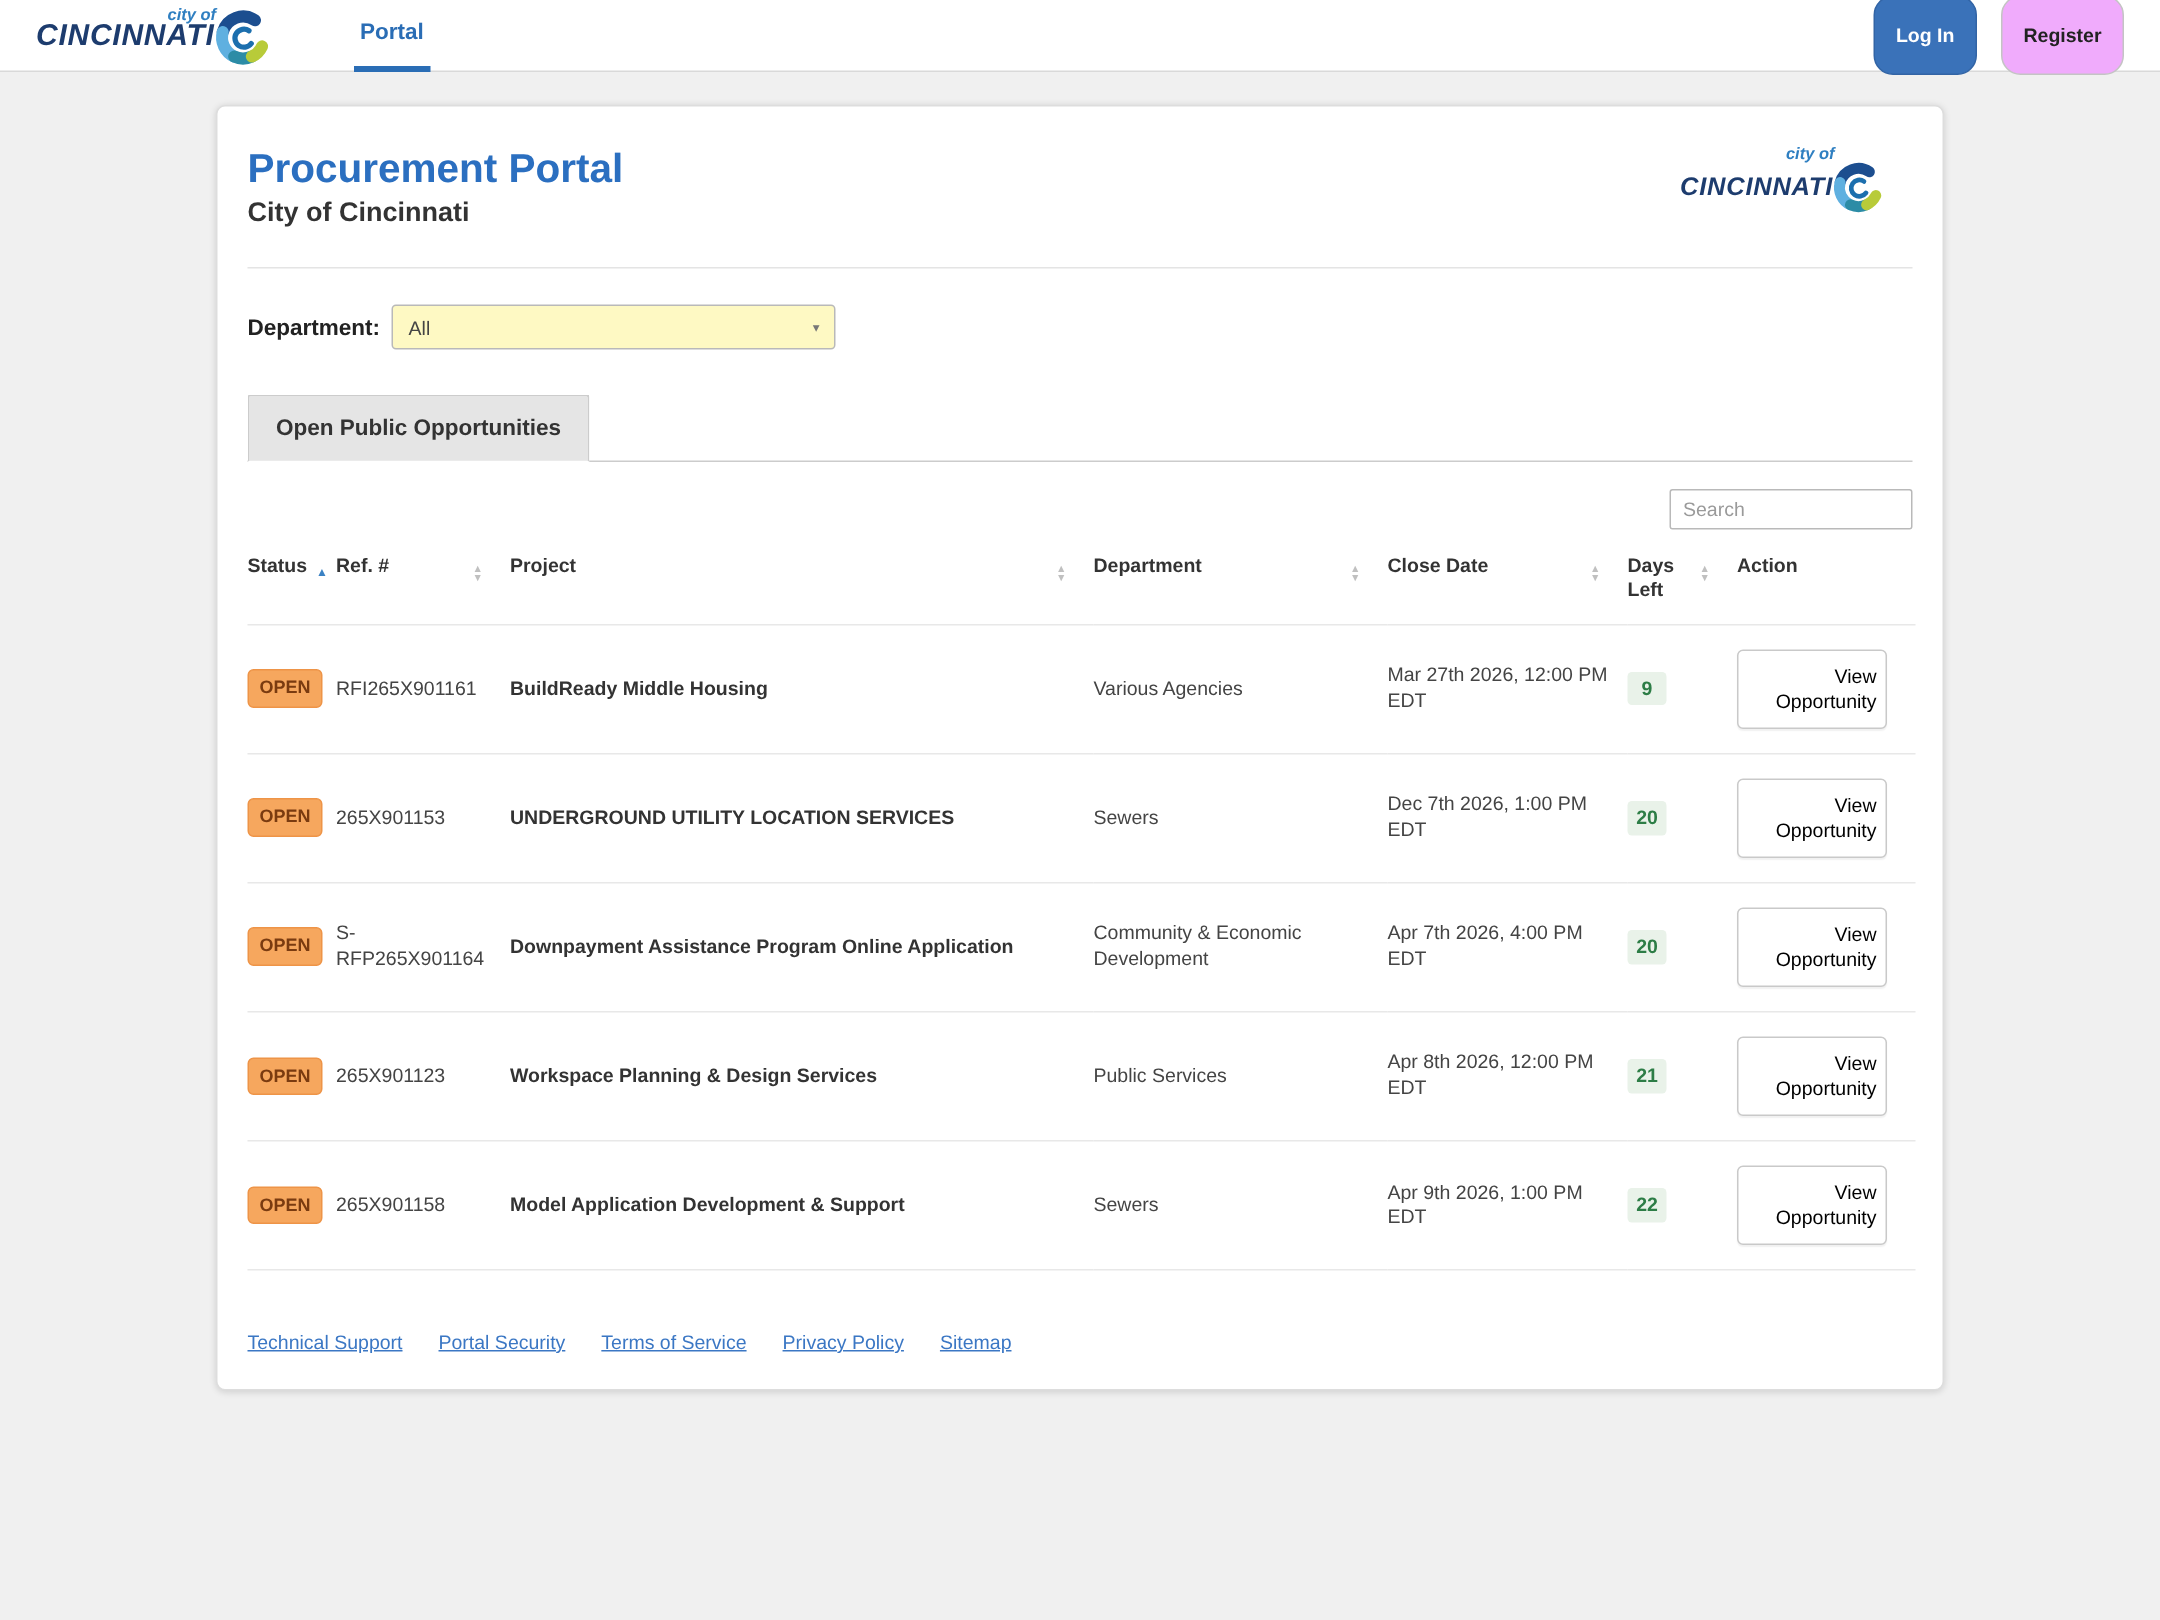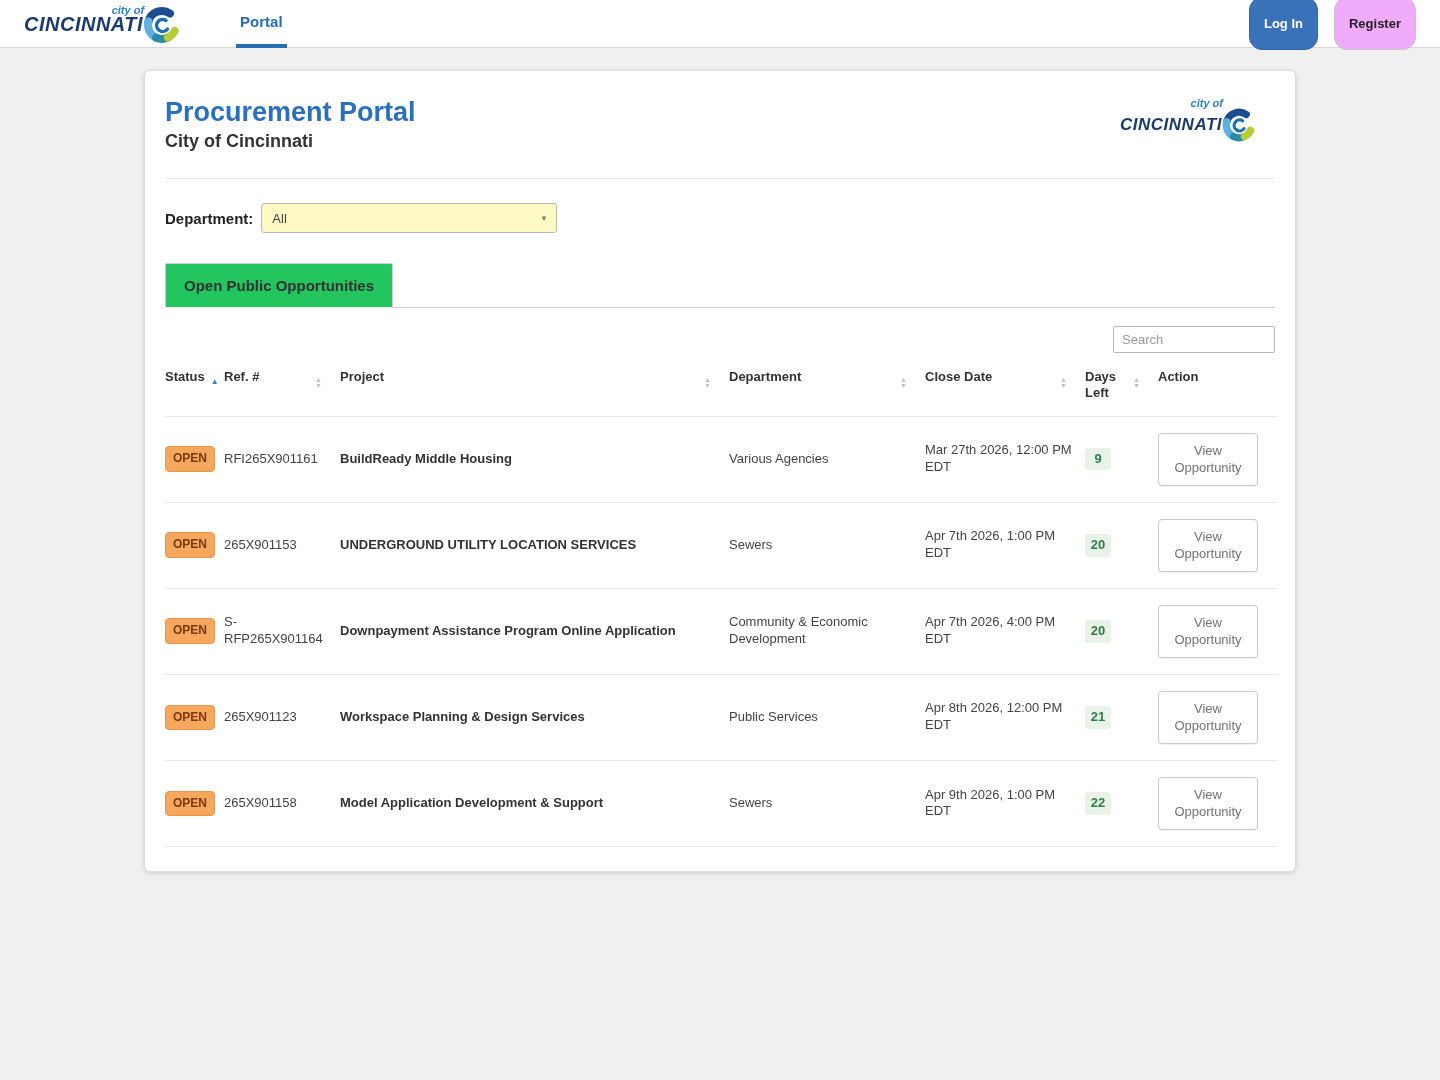--- a/index.html
+++ b/index.html
@@ -59,21 +59,21 @@
   .filter-label { font-size:15px; font-weight:700; color:#222; }
   .select {
     margin-left:8px; width:296px; height:30px; border:1px solid #b9b9b9;
     border-radius:3px; display:flex; align-items:center; padding:0 10px;
     font-size:13px; color:#444; cursor:pointer; background:#fef9c3;
   }
   .select .caret { margin-left:auto; font-size:9px; color:#777; }
   
   .tabs { margin-top:30px; border-bottom:1px solid #ccc; display:flex; }
   .tab-active {
-    background:#22c55e; border:1px solid #ccc; border-bottom:1px solid #fff;
+    background:#e5e5e5; border:1px solid #ccc; border-bottom:1px solid #fff;
     margin-bottom:-1px; padding:13px 18px; font-size:15px; font-weight:700;
     color:#333; border-radius:2px 2px 0 0; cursor:pointer;
   }
   
   .search-row { display:flex; justify-content:flex-end; margin-top:18px; }
   .search-input {
     width:162px; height:27px; border:1px solid #b9b9b9; border-radius:2px;
     padding:0 8px; font-size:13px; color:#333;
     font-family:"Liberation Sans", sans-serif;
   }
@@ -106,23 +106,24 @@
     color:#7a3b10; font-size:12px; font-weight:700; padding:4px 7px;
     border-radius:4px;
   }
   .badge-days {
     display:inline-block; min-width:26px; text-align:center;
     background:#e9f2e9; color:#2d7d46; font-size:13px; font-weight:700;
     padding:3px 5px; border-radius:3px;
   }
   .btn-view {
     width:100px; background:#fff; border:1px solid #c9c9c9; border-radius:4px;
-    padding:8px 6px; font-size:13px; color:#737373; cursor:pointer; line-height:1.35;
+    padding:8px 6px; font-size:13px; color:#000000; cursor:pointer; line-height:1.35;
     box-shadow:0 1px 1px rgba(0,0,0,.06);
     font-family:"Liberation Sans", sans-serif;
+    text-align:right;
   }
   
   .footer-links { display:flex; gap:24px; margin-top:40px; }
   .footer-links a {
     font-size:13px; color:#3b77c4; text-decoration:underline; cursor:pointer;
   }
 </style>
 </head>
 <body>
 
@@ -262,21 +263,21 @@
     <td>Mar 27th 2026, 12:00 PM EDT</td>
     <td><span class="badge-days">9</span></td>
     <td><button class="btn-view">View Opportunity</button></td>
   </tr>
 
   <tr>
     <td><span class="badge-open">OPEN</span></td>
     <td class="td-ref">265X901153</td>
     <td class="td-project">UNDERGROUND UTILITY LOCATION SERVICES</td>
     <td>Sewers</td>
-    <td>Apr 7th 2026, 1:00 PM EDT</td>
+    <td>Dec 7th 2026, 1:00 PM EDT</td>
     <td><span class="badge-days">20</span></td>
     <td><button class="btn-view">View Opportunity</button></td>
   </tr>
 
   <tr>
     <td><span class="badge-open">OPEN</span></td>
     <td class="td-ref">S-RFP265X901164</td>
     <td class="td-project">Downpayment Assistance Program Online Application</td>
     <td>Community &amp; Economic Development</td>
     <td>Apr 7th 2026, 4:00 PM EDT</td>
@@ -299,14 +300,21 @@
     <td class="td-ref">265X901158</td>
     <td class="td-project">Model Application Development &amp; Support</td>
     <td>Sewers</td>
     <td>Apr 9th 2026, 1:00 PM EDT</td>
     <td><span class="badge-days">22</span></td>
     <td><button class="btn-view">View Opportunity</button></td>
   </tr>
 </tbody>
   </table>
 
+  <div class="footer-links">
+    <a>Technical Support</a>
+    <a>Portal Security</a>
+    <a>Terms of Service</a>
+    <a>Privacy Policy</a>
+    <a>Sitemap</a>
+  </div>
 
 </div>
 
 </body></html>

